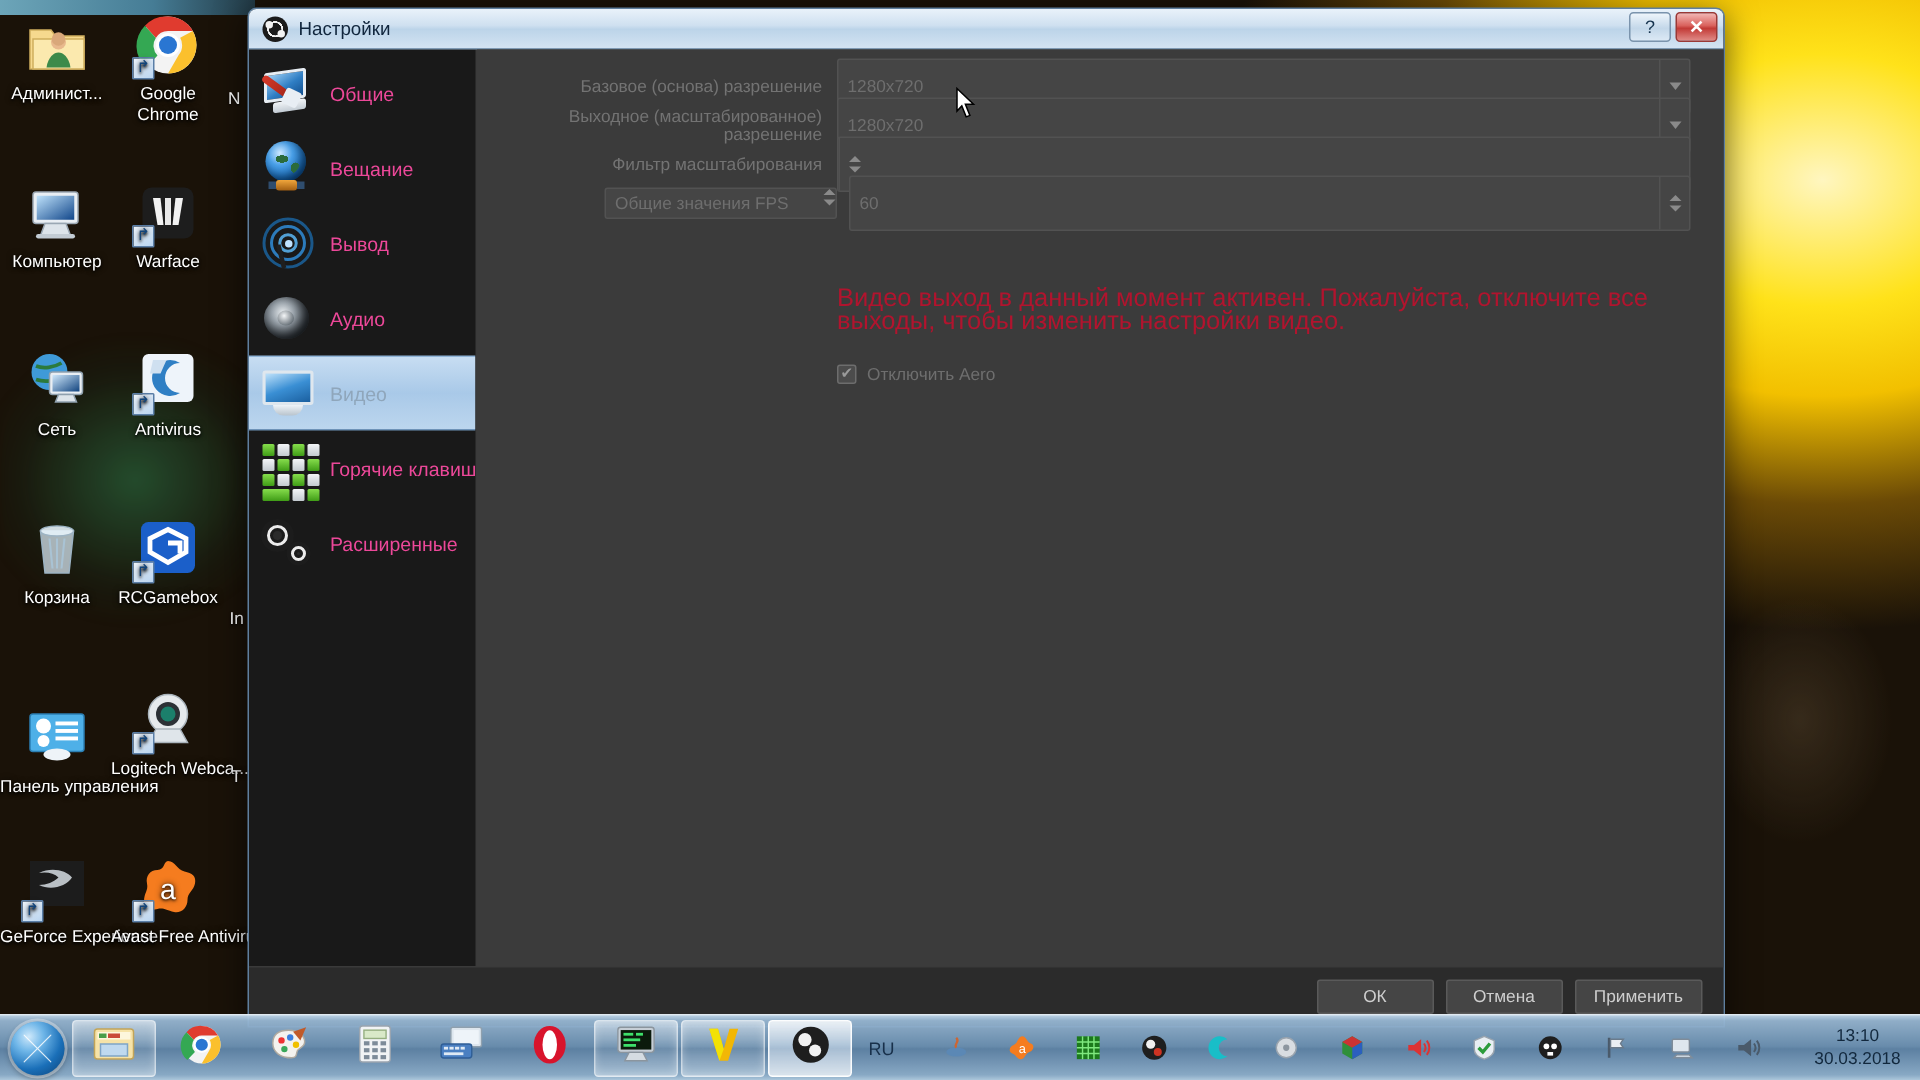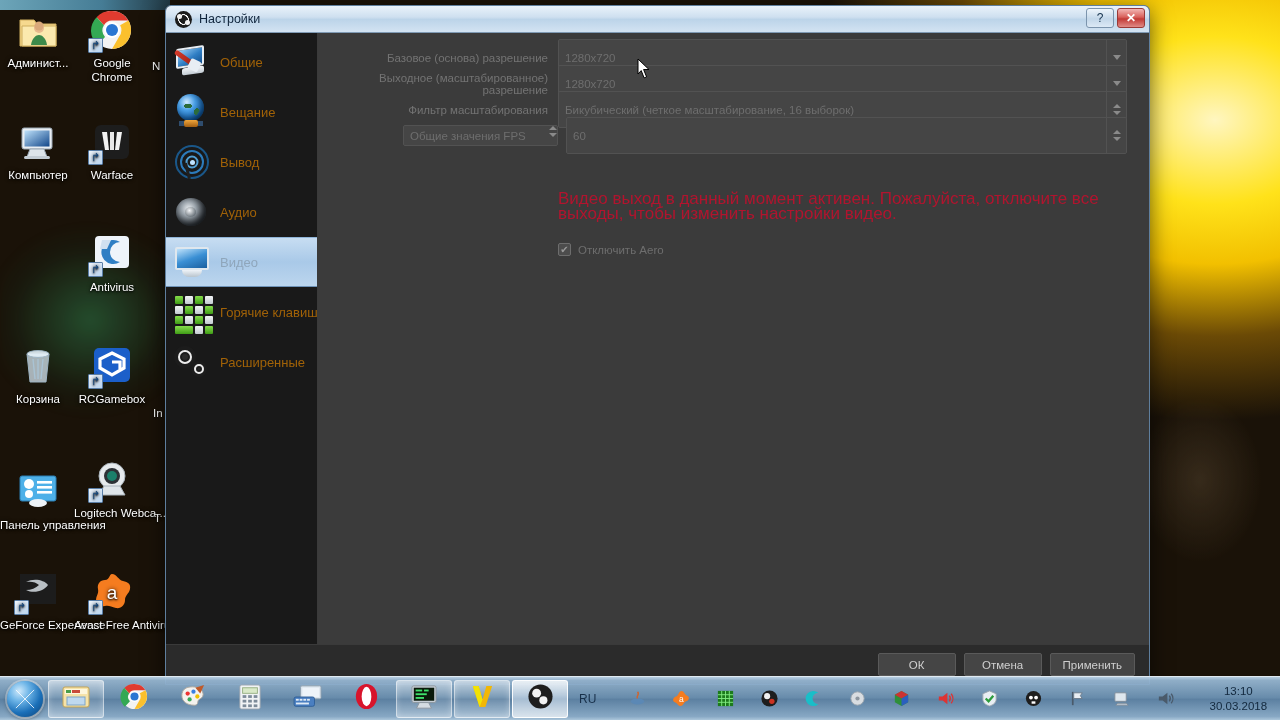--- a/index.html
+++ b/index.html
@@ -160,21 +160,21 @@
   #obs-body { flex: 1; display: flex; background: #2b2b2b; min-height: 0; }
 
   
   #obs-sidebar {
     width: 152px; flex: none; background: #191919;
     border-right: 1px solid #3a3a3a;
     padding-top: 4px; overflow: hidden;
   }
   .snav {
     height: 50px; display: flex; align-items: center; gap: 8px;
-    padding: 0 6px; color: #a16207; font-size: 13px;
+    padding: 0 6px; color: #ec4899; font-size: 13px;
     white-space: nowrap; overflow: hidden;
   }
   .snav.selected {
     background: linear-gradient(180deg, #c7ddf2, #a9c9e8 50%, #bcd6ee);
     color: #8fa6bb;
     border-top: 1px solid #8fb4d8; border-bottom: 1px solid #6e93b8;
   }
   .snav .sico { width: 40px; height: 40px; flex: none; position: relative; }
 
   
@@ -415,20 +415,38 @@
         <rect x="5" y="5" width="34" height="34" rx="6" fill="#1d1d1d"></rect>
         <path d="M12 12h5l2 18h-4z" fill="#f2f2f2"></path>
         <path d="M20 12h4v18h-4z" fill="#e8e8e8"></path>
         <path d="M27 12h5l-3 18h-4z" fill="#f2f2f2"></path>
       </svg>
       <span class="shortcut">↱</span>
     </span>
     <span>Warface</span>
   </div>
 
+  <div class="dicon" style="left:0px; top:232px;">
+    <span class="glyph">
+      <svg viewBox="0 0 44 44" width="44" height="44">
+        <circle cx="17" cy="16" r="12" fill="#3f9ad8"></circle>
+        <path d="M8 12c5 2 12 1 17-2M8 21c6 2 13 1 18-2" stroke="#2b7a3c" stroke-width="2.5" fill="none"></path>
+        <rect x="17" y="16" width="22" height="15" rx="2" fill="#e9eef3" stroke="#8fa0ae"></rect>
+        <rect x="19" y="18" width="18" height="11" fill="url(#g2)"></rect>
+        <defs>
+            <linearGradient id="g2" x1="0" y1="0" x2="1" y2="1">
+          <stop offset="0" stop-color="#cfe8fb"></stop>
+              <stop offset="1" stop-color="#12447f"></stop>
+        </linearGradient>
+          </defs>
+        <path d="M23 31h10l2 5H21z" fill="#dde4ea" stroke="#8fa0ae"></path>
+      </svg>
+    </span>
+    <span>Сеть</span>
+  </div>
 
   <div class="dicon" style="left:74px; top:232px;">
     <span class="glyph">
       <svg viewBox="0 0 44 44" width="44" height="44">
         <rect x="5" y="4" width="34" height="32" rx="4" fill="#eef4fa"></rect>
         <path d="M30 10a12 12 0 1 0 0 20 9 9 0 1 1 0-20z" fill="#2f7fc4"></path>
         <path d="M12 8h9l-4 9h-7z" fill="#cfe0f0"></path>
       </svg>
       <span class="shortcut">↱</span>
     </span>
@@ -620,21 +638,20 @@
           <span class="val">1280x720</span>
           <span class="arrow-box">
               <i class="chev"></i>
             </span>
         </div>
       </div>
 
       <div class="frow">
         <span class="flabel">Фильтр масштабирования</span>
         <div class="fctl">
-          <span class="val">Бикубический (четкое масштабирование, 16 выборок)</span>
           <span class="arrow-box">
             <span class="spin">
                 <i class="up"></i>
                 <i class="dn"></i>
               </span>
           </span>
         </div>
       </div>
 
       <div class="frow fps-row">

